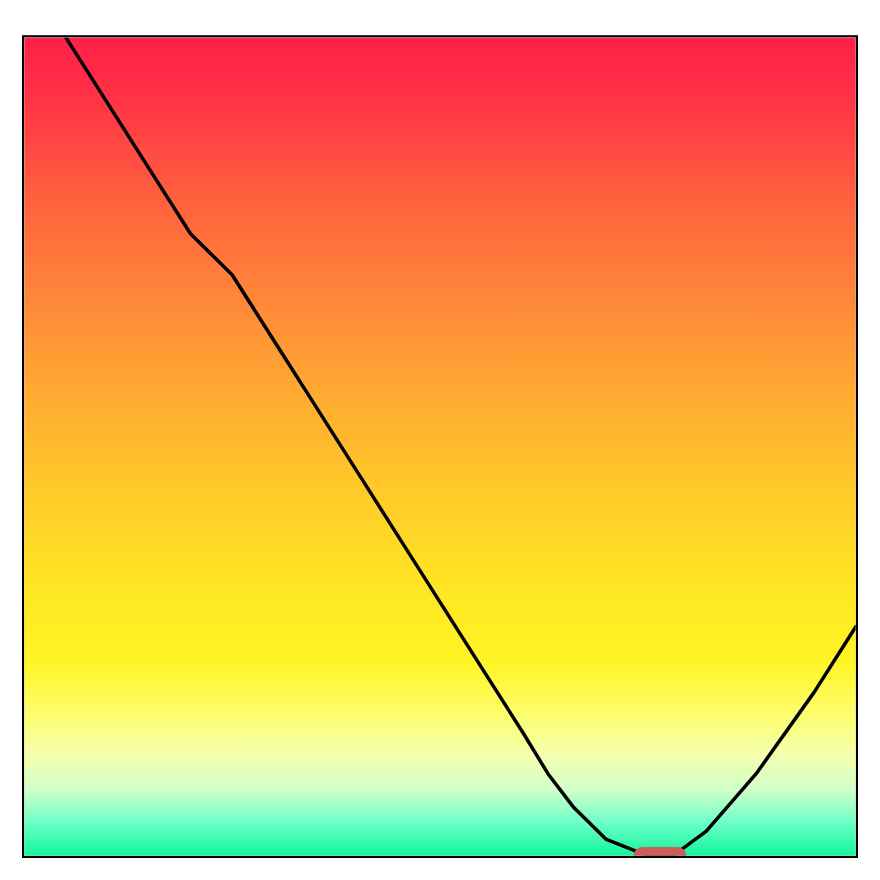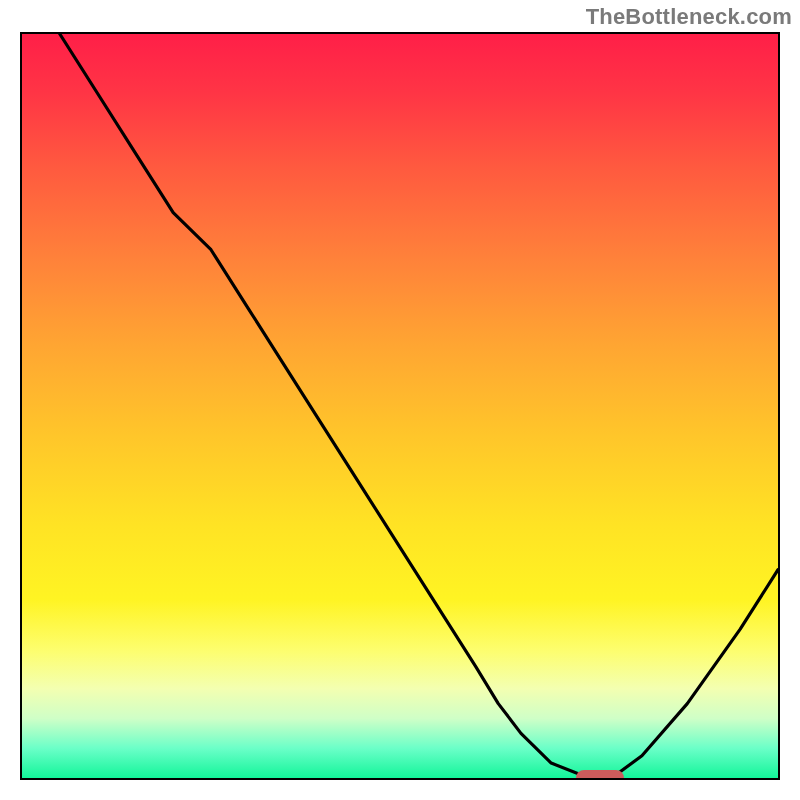--- a/index.html
+++ b/index.html
@@ -74,21 +74,20 @@
     background: #cd5c5c;
     border-radius: 8px;
     z-index: 20;
     transform: translate(-50%, -50%);
   }
 </style>
 </head>
 <body>
 
 <div class="wrap">
-  <div class="watermark">TheBottleneck.com</div>
 
   <div class="plot-frame">
 
     <div class="plot-area">
 
       <div class="bg-gradient"></div>
 
       <svg class="curve" viewBox="0 0 760 748" preserveAspectRatio="none">
         <path id="curve-path" fill="none" stroke="#000000" stroke-width="3.2" stroke-linejoin="round" stroke-linecap="round" d="M38.0,0.0 L76.0,59.8 L114.0,119.7 L152.0,179.5 L190.0,216.9 L228.0,276.8 L266.0,336.6 L304.0,396.4 L342.0,456.3 L380.0,516.1 L418.0,576.0 L456.0,635.8 L478.8,673.2 L501.6,703.1 L532.0,733.0 L570.0,748.0 L592.8,748.0 L623.2,725.6 L668.8,673.2 L722.0,598.4 L760.0,538.6"></path>
       </svg>

